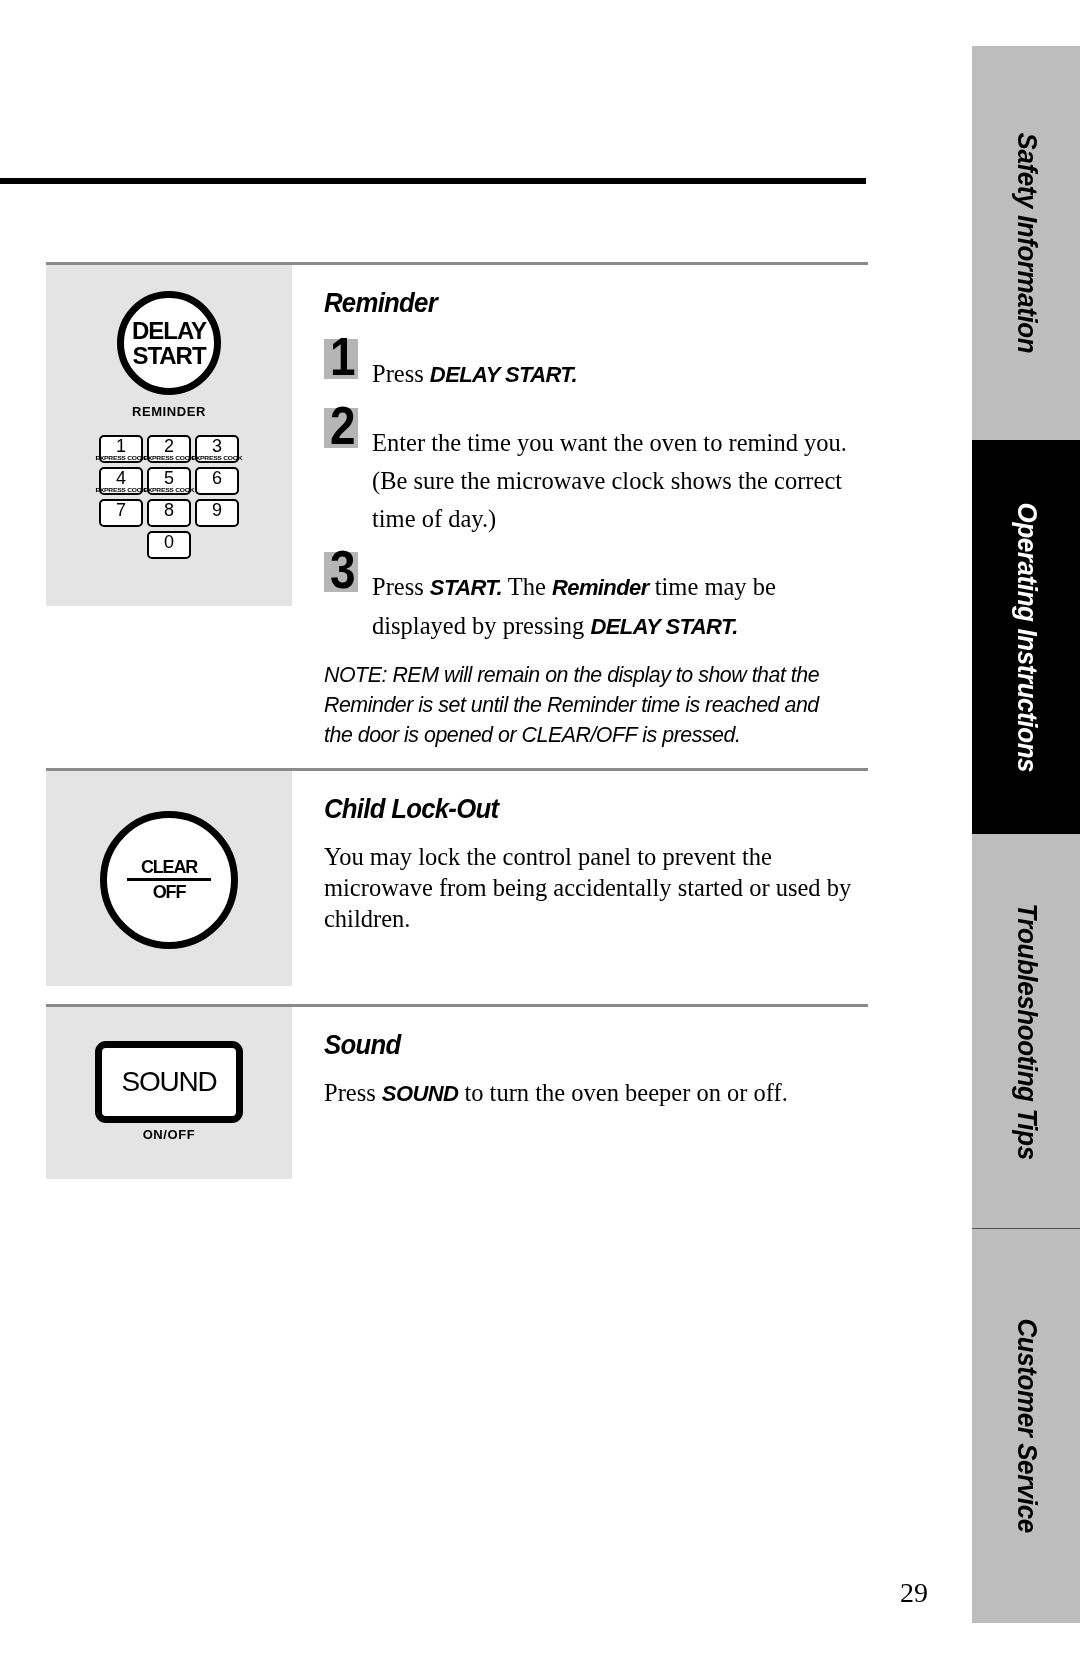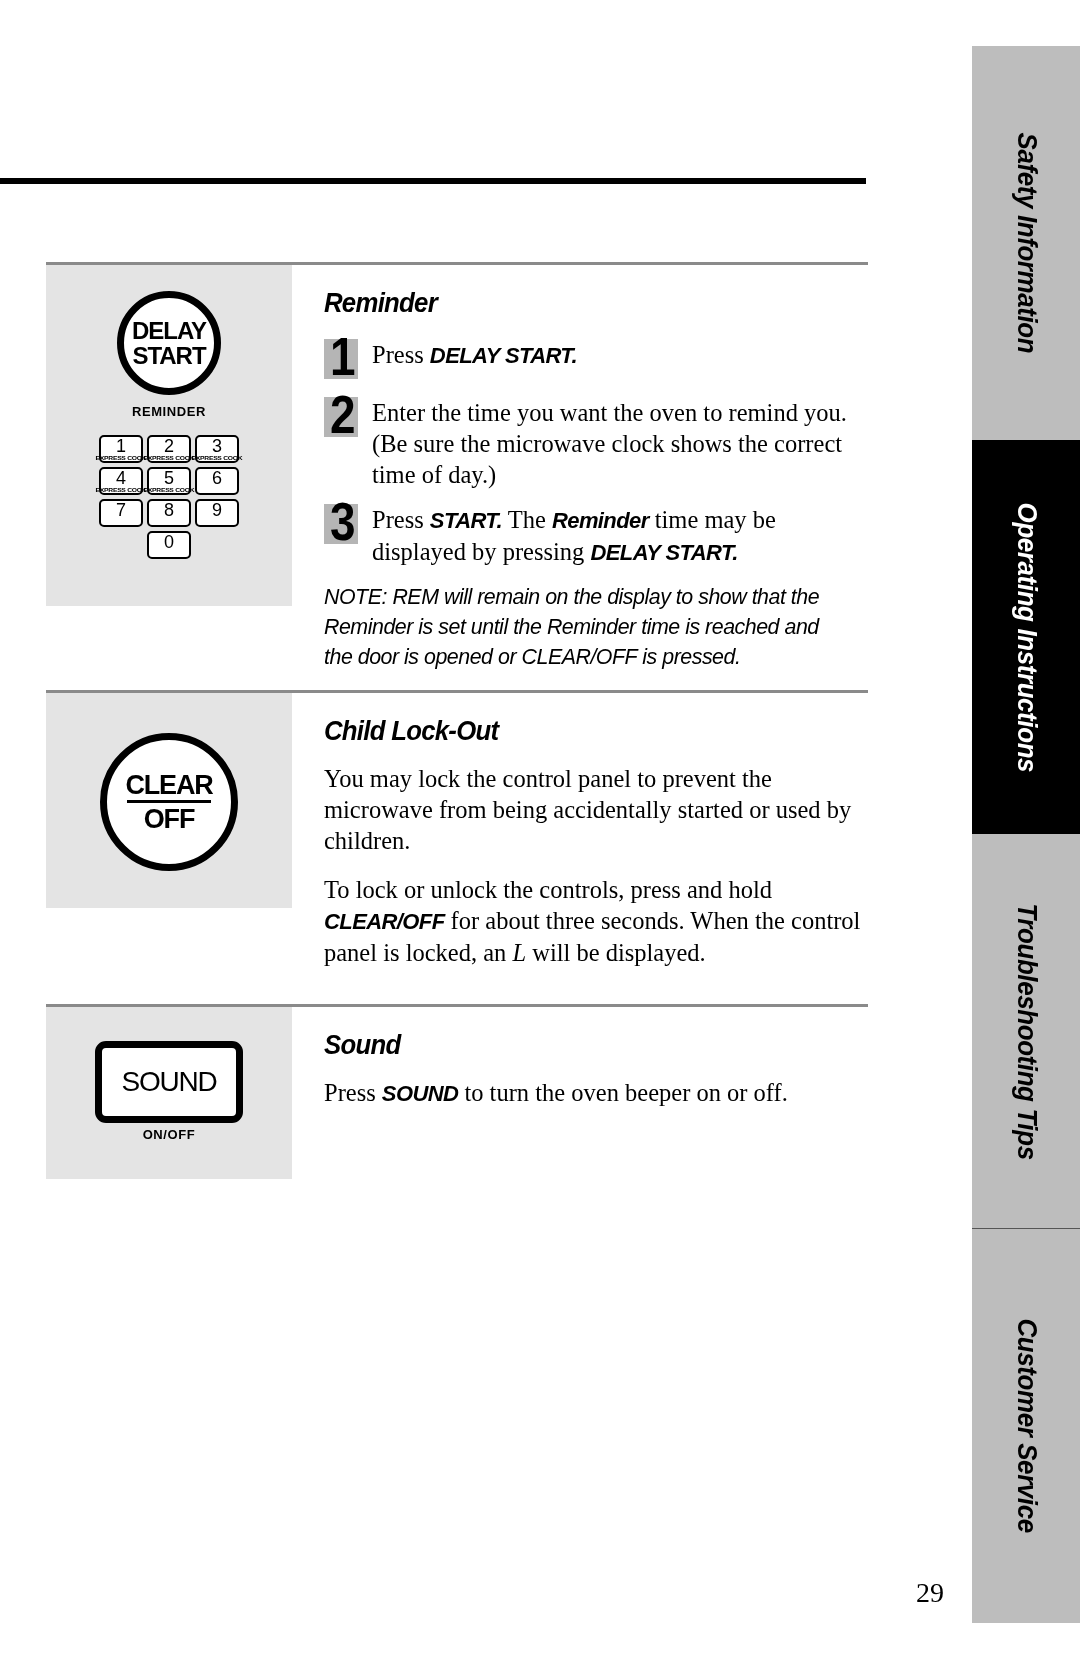--- a/index.html
+++ b/index.html
@@ -133,22 +133,23 @@
     line-height: 54px;
     color: #000;
     transform: scaleX(0.85);
     transform-origin: left top;
   }
 
   .step-text {
     flex: 1 1 auto;
     font-family: "Liberation Serif", serif;
     font-size: 24.5px;
-    line-height: 31px;
+    line-height: 38px;
     padding-top: 4px;
+    margin-top: 16px;
   }
 
   
   p.note {
     font-family: "Liberation Sans", sans-serif;
     font-style: italic;
     font-size: 22.5px;
     line-height: 30px;
     letter-spacing: -0.5px;
     color: #000;
@@ -238,21 +239,21 @@
 
   .key.wide-sub .sub { transform: scaleX(1.35); }
 
   .key-zero-row { justify-content: center; }
 
   
   .clear-off {
     width: 138px;
     height: 138px;
     margin: 40px auto 0 auto;
-    font-size: 27px;
+    font-size: 18px;
     letter-spacing: -1.2px;
     position: relative;
   }
 
   .clear-off .line {
     width: 84px;
     height: 3px;
     background: #000;
     margin: 1px 0 2px 0;
   }
@@ -313,21 +314,21 @@
     position: absolute;
     left: 0;
     width: 108px;
     height: 1.5px;
     background: #555;
   }
 
   
   .page-num {
     position: absolute;
-    right: 136px;
+    right: 152px;
     bottom: 60px;
     font-family: "Liberation Serif", serif;
     font-size: 28px;
     color: #000;
   }
 </style>
 </head>
 <body>
 
 <div id="page">
@@ -436,21 +437,20 @@
           <div class="round-btn clear-off">
             <div>CLEAR</div>
             <div class="line"></div>
             <div>OFF</div>
           </div>
         </div>
 
         <div class="textcol">
           <h2 class="heading">Child Lock-Out</h2>
           <p class="body">You may lock the control panel to prevent the microwave from being accidentally started or used by children.</p>
-          <p class="body"><span>To lock or unlock the controls, press and hold </span><span class="em">CLEAR/OFF</span><span> for about three seconds. When the control panel is locked, an </span><span class="em-serif-i">L</span><span> will be displayed.</span></p>
         </div>
 
       </div>
     </div>
 
     <div class="section" style="margin-top:18px;">
       <div class="hr"></div>
       <div class="sec-body">
 
         <div class="panel" style="height:172px;">

